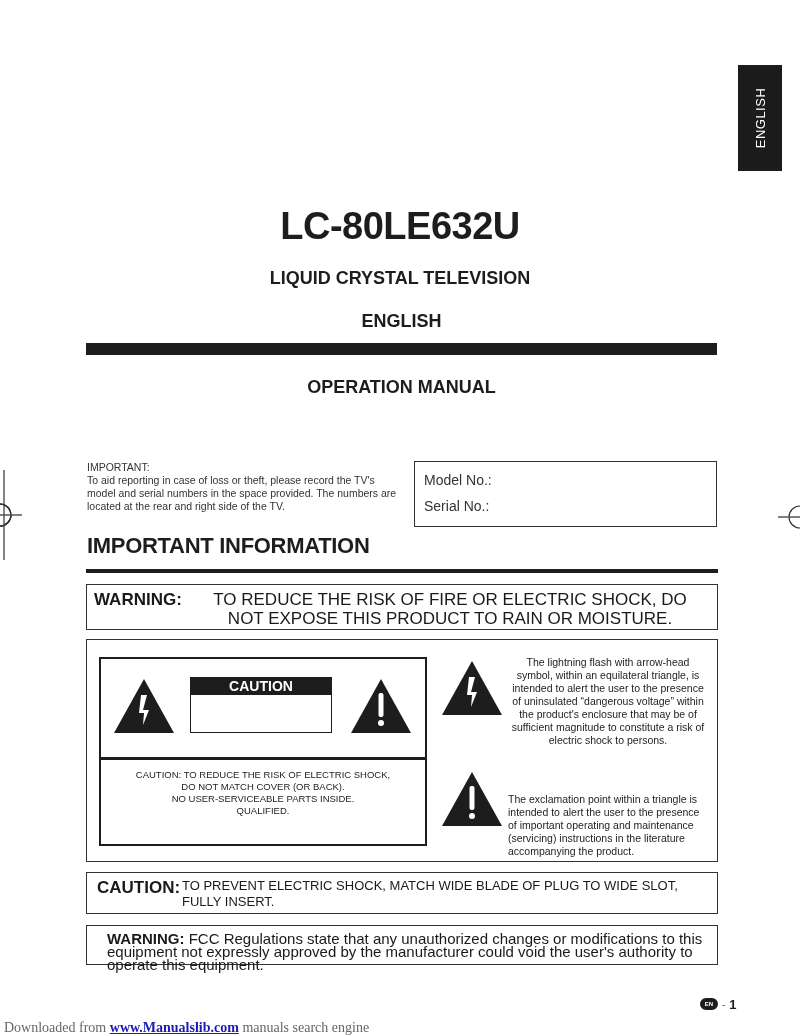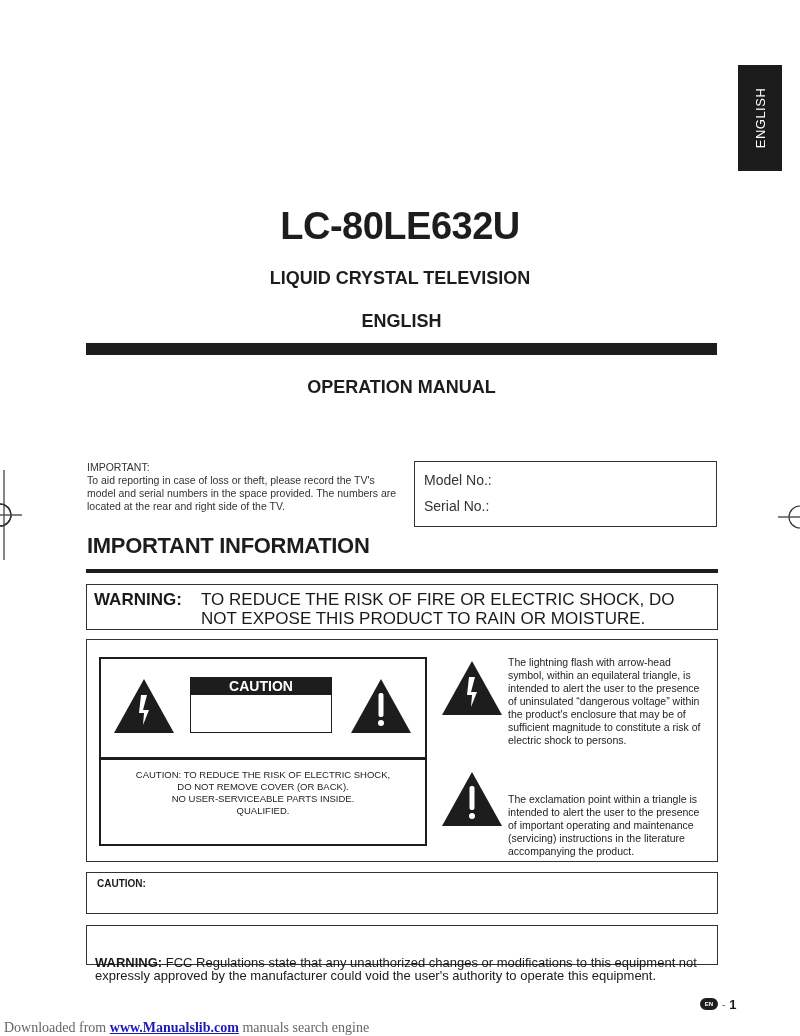--- a/index.html
+++ b/index.html
@@ -25,45 +25,45 @@
     .record-box { left: 414px; top: 461px; width: 303px; height: 66px; border: 1.5px solid #333; }
     .record-box .lbl { position: absolute; left: 9px; font-size: 14px; color: #333; }
     .record-box .lbl.l1 { top: 10px; }
     .record-box .lbl.l2 { top: 36px; }
 
     .section-title { left: 87px; top: 533px; font-size: 22px; font-weight: bold; color: #1d1d1d; letter-spacing: -0.3px; }
     .section-rule { left: 86px; top: 569px; width: 632px; height: 4px; background: #1d1d1d; }
 
     .warn-box { left: 86px; top: 584px; width: 632px; height: 46px; border: 1.5px solid #333; }
     .warn-box .w-label { position: absolute; left: 7px; top: 5px; font-size: 17px; font-weight: bold; }
-    .warn-box .w-text { position: absolute; left: 114px; top: 5px; width: 510px; font-size: 17px; line-height: 19px; }
+    .warn-box .w-text { position: absolute; left: 108px; top: 5px; width: 510px; font-size: 17px; line-height: 19px; text-align: center; }
 
     .caution-panel { left: 86px; top: 639px; width: 632px; height: 223px; border: 1.5px solid #333; }
 
     .symbol-box { left: 99px; top: 657px; width: 328px; height: 189px; border: 2.5px solid #1d1d1d; }
     .symbol-box .divider { position: absolute; left: 0; top: 98px; width: 100%; height: 2.5px; background: #1d1d1d; }
 
     .tri { position: absolute; }
 
     .caution-label { left: 190px; top: 677px; width: 142px; height: 56px; border: 1.5px solid #1d1d1d; }
     .caution-label .head { height: 17px; background: #1d1d1d; color: #fff; text-align: center; font-size: 14px; font-weight: bold; line-height: 17px; }
     .caution-label .body { padding: 3px 0 0 7px; font-size: 9.5px; line-height: 11.5px; color: #1d1d1d; }
 
     .cover-text { left: 101px; top: 769px; width: 324px; text-align: center; font-size: 9.5px; line-height: 12px; color: #1d1d1d; }
 
     .explain { left: 508px; width: 200px; font-size: 10.5px; line-height: 13px; color: #1d1d1d; }
-    .explain.e1 { top: 656px; }
+    .explain.e1 { top: 656px; text-align: center; }
     .explain.e2 { top: 770px; margin-top: 23px; }
 
     .plug-box { left: 86px; top: 872px; width: 632px; height: 42px; border: 1.5px solid #333; }
-    .plug-box .c-label { position: absolute; left: 10px; top: 5px; font-size: 10px; font-weight: bold; }
+    .plug-box .c-label { position: absolute; left: 10px; top: 5px; font-size: 17px; font-weight: bold; }
     .plug-box .c-text { position: absolute; left: 95px; top: 5px; width: 510px; font-size: 13px; line-height: 16px; }
 
     .fcc-box { left: 86px; top: 925px; width: 632px; height: 40px; border: 1.5px solid #333; }
-    .fcc-box .f-text { position: absolute; left: 8px; top: 6px; width: 610px; font-size: 13px; line-height: 13px; margin-top: 24px; }
+    .fcc-box .f-text { position: absolute; left: 20px; top: 6px; width: 610px; font-size: 15px; line-height: 13px; }
     .fcc-box .f-text b { font-weight: bold; }
 
     .page-num { left: 700px; top: 996px; height: 16px; display: flex; align-items: center; gap: 4px; font-size: 13px; font-weight: bold; }
     .en-badge { width: 18px; height: 12px; border: 2px solid #1d1d1d; border-radius: 6px; background: #1d1d1d; color: #fff; font-size: 6px; line-height: 8px; text-align: center; font-weight: bold; }
     .page-num .dot { font-weight: normal; font-size: 10px; color: #555; }
 
     .footer { left: 4px; top: 1020px; font-family: "Liberation Serif", "DejaVu Serif", serif; font-size: 14px; color: #666; white-space: nowrap; }
     .footer a { color: #1a1ab8; font-weight: bold; text-decoration: underline; }
 
     .crop-mark { position: absolute; }
@@ -127,40 +127,41 @@
 </div>
 
 <svg class="abs tri" style="left:351px;top:679px;" width="60" height="54" viewBox="0 0 60 54">
   <polygon points="30,0 60,54 0,54" fill="#1d1d1d"></polygon>
   <rect x="27.5" y="14" width="5" height="24" rx="2" fill="#fff"></rect>
   <circle cx="30" cy="44" r="3" fill="#fff"></circle>
 </svg>
 
 <div class="abs cover-text">
   <div>CAUTION: TO REDUCE THE RISK OF ELECTRIC SHOCK,</div>
-  <div>DO NOT REMOVE COVER (OR BACK).</div>
+  <div>DO NOT MATCH COVER (OR BACK).</div>
   <div>NO USER-SERVICEABLE PARTS INSIDE.</div>
   <div>QUALIFIED.</div>
 </div>
 
 <svg class="abs tri" style="left:442px;top:661px;" width="60" height="54" viewBox="0 0 60 54">
   <polygon points="30,0 60,54 0,54" fill="#1d1d1d"></polygon>
   <polygon points="27,16 33,16 29,31 35,31 29,46 30,34 25,34" fill="#fff"></polygon>
 </svg>
 <div class="abs explain e1">The lightning flash with arrow-head symbol, within an equilateral triangle, is intended to alert the user to the presence of uninsulated “dangerous voltage” within the product's enclosure that may be of sufficient magnitude to constitute a risk of electric shock to persons.</div>
 
 <svg class="abs tri" style="left:442px;top:772px;" width="60" height="54" viewBox="0 0 60 54">
   <polygon points="30,0 60,54 0,54" fill="#1d1d1d"></polygon>
   <rect x="27.5" y="14" width="5" height="24" rx="2" fill="#fff"></rect>
   <circle cx="30" cy="44" r="3" fill="#fff"></circle>
 </svg>
 <div class="abs explain e2">The exclamation point within a triangle is intended to alert the user to the presence of important operating and maintenance (servicing) instructions in the literature accompanying the product.</div>
 
 <div class="abs plug-box">
   <div class="c-label">CAUTION:</div>
+  <div class="c-text">TO PREVENT ELECTRIC SHOCK, MATCH WIDE BLADE OF PLUG TO WIDE SLOT, FULLY INSERT.</div>
 </div>
 
 <div class="abs fcc-box">
   <div class="f-text"><b>WARNING:</b><span> FCC Regulations state that any unauthorized changes or modifications to this equipment not expressly approved by the manufacturer could void the user's authority to operate this equipment.</span></div>
 </div>
 
 <div class="abs page-num">
   <span class="en-badge">EN</span>
   <span class="dot">-</span>
   <span>1</span>

